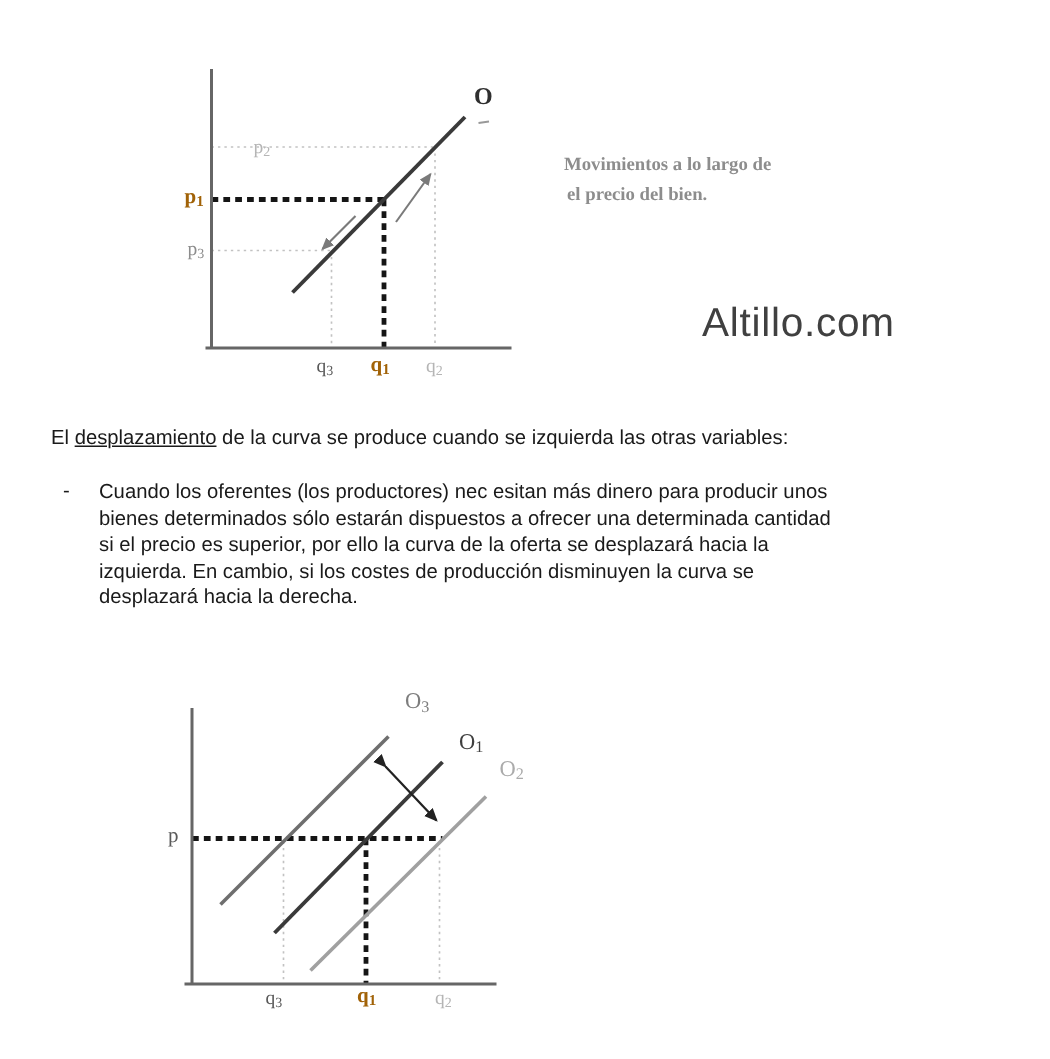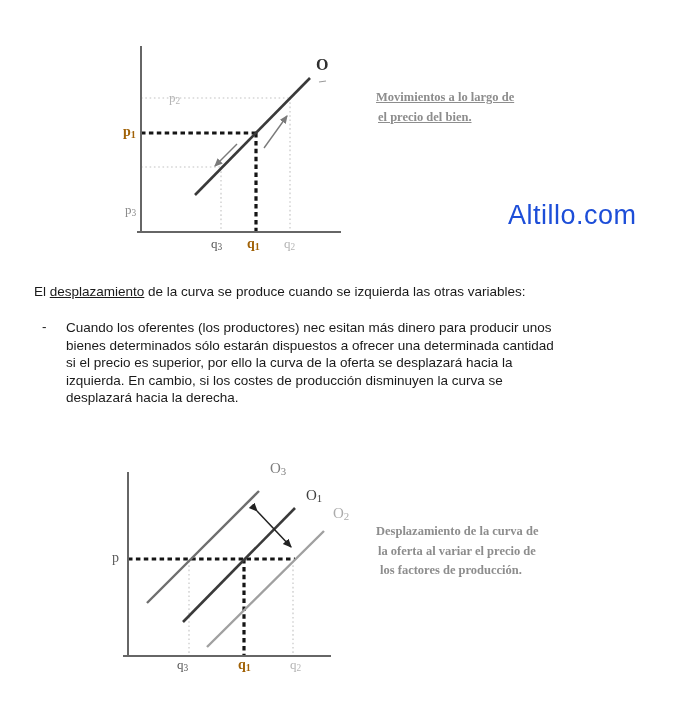--- a/index.html
+++ b/index.html
@@ -25,21 +25,21 @@
            font-weight:bold;font-size:12.5px;color:#8d8d8d;line-height:19.5px;}
   .cap-line{display:block;white-space:nowrap;}
   .cap-line:nth-child(2){padding-left:2px;}
   .cap-line:nth-child(3){padding-left:4px;}
   
   .para{position:absolute;font-size:13.5px;line-height:17.5px;white-space:nowrap;}
   .ul{text-decoration:underline;}
   .bullet-marker{position:absolute;font-size:13.5px;}
   .bullet-text{position:absolute;font-size:13.5px;line-height:17.6px;}
   .b-line{white-space:nowrap;}
-  .watermark{position:absolute;font-size:27px;color:#1d4ed8;letter-spacing:0.5px;white-space:nowrap;margin-left:40px;}
+  .watermark{position:absolute;font-size:27px;color:#404040;letter-spacing:0.5px;white-space:nowrap;}
 </style>
 </head>
 <body>
 
 <div class="page">
 
   <svg class="abs" style="left:100px;top:40px;" width="250" height="205">
     <defs>
       <marker id="arrGray" markerWidth="8" markerHeight="8" refX="5.2" refY="2.6" orient="auto">
         <polygon points="0,0 6,2.6 0,5.2" fill="#7a7a7a"></polygon>
@@ -59,26 +59,26 @@
 
     <line x1="164" y1="108" x2="187" y2="76" stroke-width="1.4" marker-end="url(#arrGray)" stroke="#7a7a7a"></line>
     <line x1="137" y1="104" x2="115" y2="126" stroke-width="1.4" marker-end="url(#arrGray)" stroke="#7a7a7a"></line>
 
     <path d="M41,6 L41,192 M37,192 L241,192" fill="none" stroke-width="2" stroke="#666666"></path>
   </svg>
 
   <span class="dlabel curve-o" style="left:316px;top:57px;">O</span>
   <span class="dlabel lbl-light" style="left:125px;top:91px;margin-left:44px;"><span>p</span><sub>2</sub></span>
   <span class="dlabel lbl-bold" style="left:123px;top:125px;"><span>p</span><sub>1</sub></span>
-  <span class="dlabel lbl-gray" style="left:125px;top:159px;margin-top:44px;"><span>p</span><sub>3</sub></span>
+  <span class="dlabel lbl-gray" style="left:125px;top:159px;"><span>p</span><sub>3</sub></span>
   <span class="dlabel lbl-dark" style="left:211px;top:237px;"><span>q</span><sub>3</sub></span>
   <span class="dlabel lbl-bold" style="left:247px;top:237px;"><span>q</span><sub>1</sub></span>
   <span class="dlabel lbl-light" style="left:284px;top:237px;"><span>q</span><sub>2</sub></span>
 
-  <div class="caption" style="left:376px;top:88px;text-decoration:underline;">
+  <div class="caption" style="left:376px;top:100px;">
     <span class="cap-line">Movimientos a lo largo de</span>
     <span class="cap-line">el precio del bien.</span>
   </div>
 
   <div class="watermark" style="left:468px;top:200px;">Altillo.com</div>
 
   <div class="para" style="left:34px;top:283px;"><span>El </span><span class="ul">desplazamiento</span><span> de la curva se produce cuando se izquierda las otras variables:</span></div>
 
   <span class="bullet-marker" style="left:42px;top:319px;">-</span>
   <div class="bullet-text" style="left:66px;top:319px;">
@@ -105,19 +105,14 @@
   </svg>
 
   <span class="dlabel o3" style="left:270px;top:461px;"><span>O</span><sub>3</sub></span>
   <span class="dlabel o1" style="left:306px;top:488px;"><span>O</span><sub>1</sub></span>
   <span class="dlabel o2" style="left:333px;top:506px;"><span>O</span><sub>2</sub></span>
   <span class="dlabel plab" style="left:112px;top:551px;">p</span>
   <span class="dlabel lbl-dark" style="left:177px;top:658px;"><span>q</span><sub>3</sub></span>
   <span class="dlabel lbl-bold" style="left:238px;top:658px;"><span>q</span><sub>1</sub></span>
   <span class="dlabel lbl-light" style="left:290px;top:658px;"><span>q</span><sub>2</sub></span>
 
-  <div class="caption" style="left:376px;top:522px;">
-    <span class="cap-line">Desplazamiento de la curva de</span>
-    <span class="cap-line">la oferta al variar el precio de</span>
-    <span class="cap-line">los factores de producción.</span>
-  </div>
 
 </div>
 
 </body></html>

